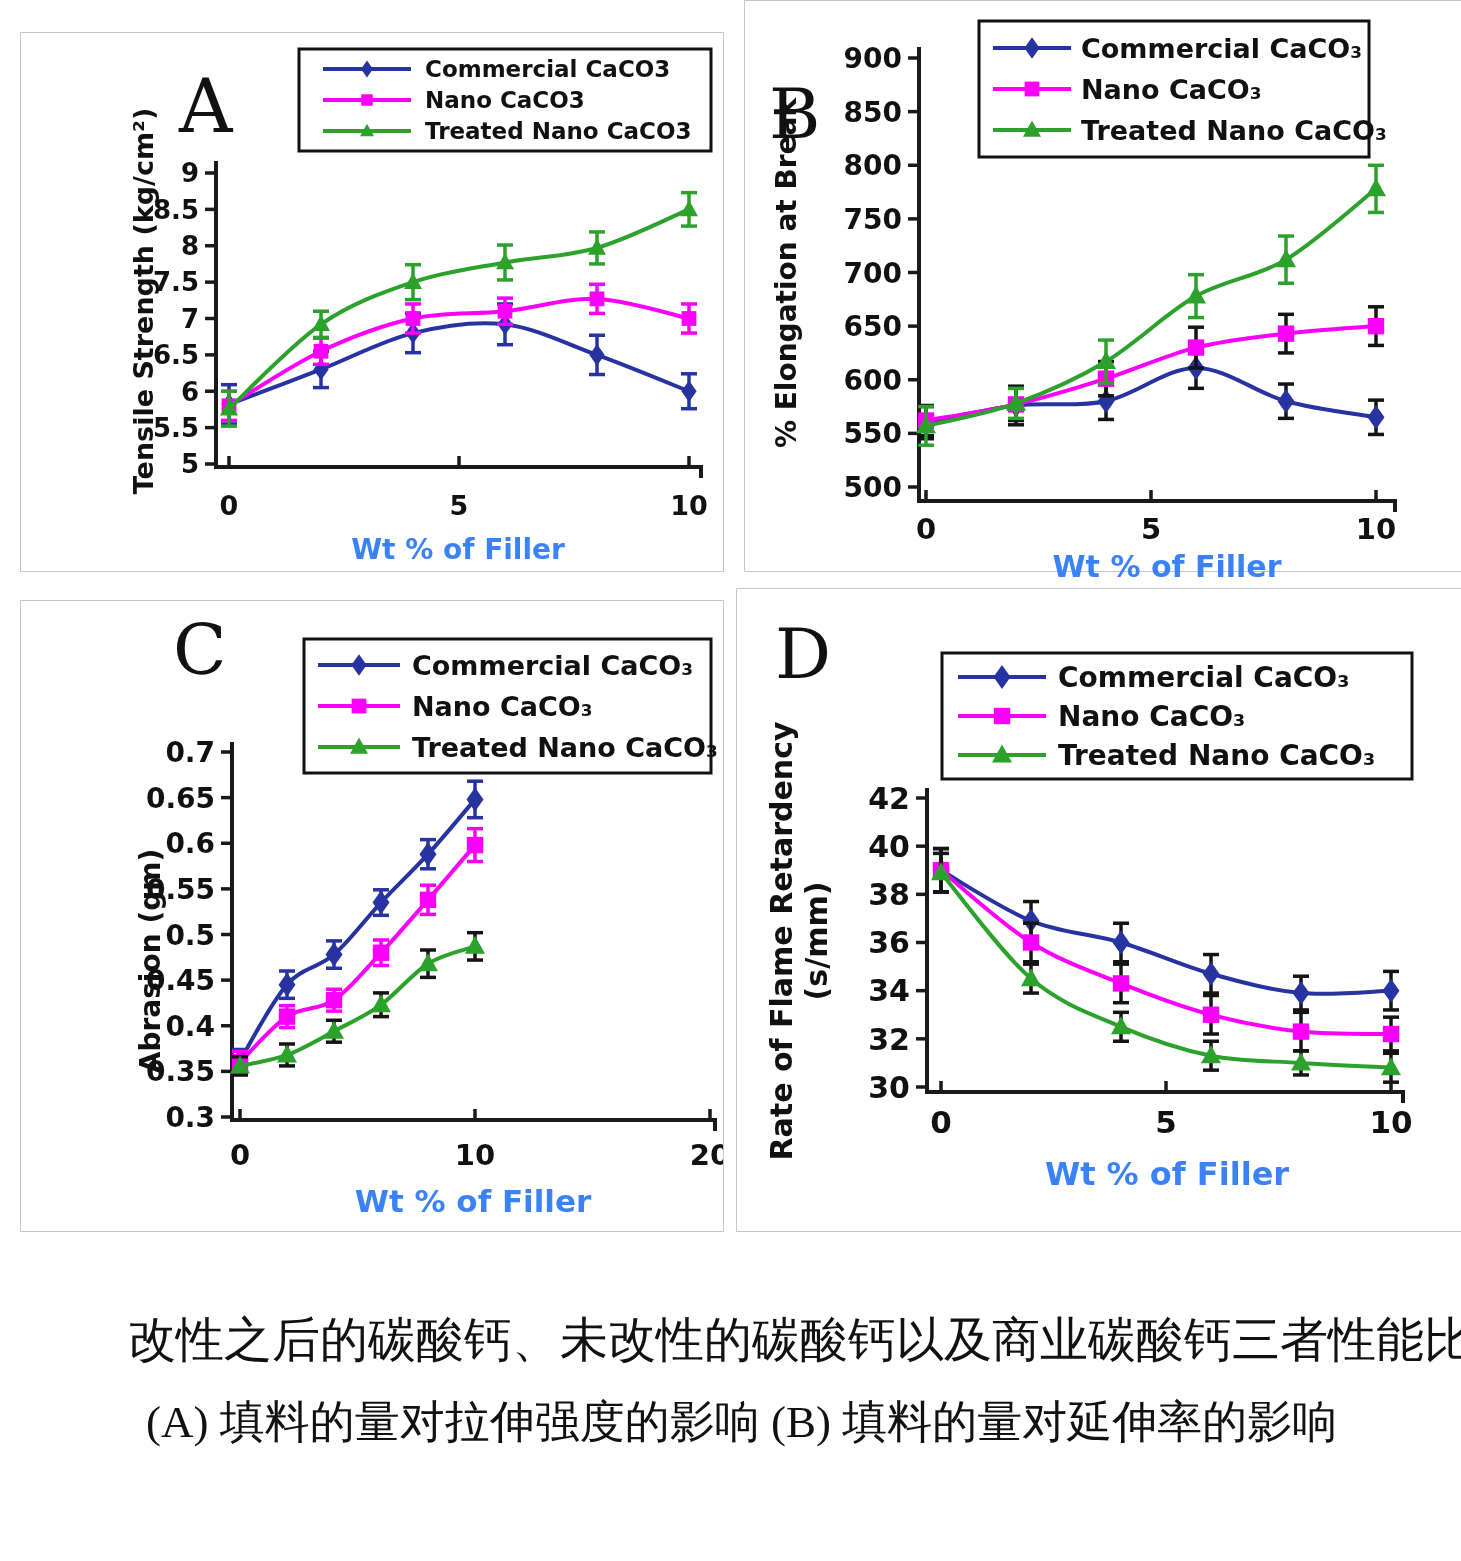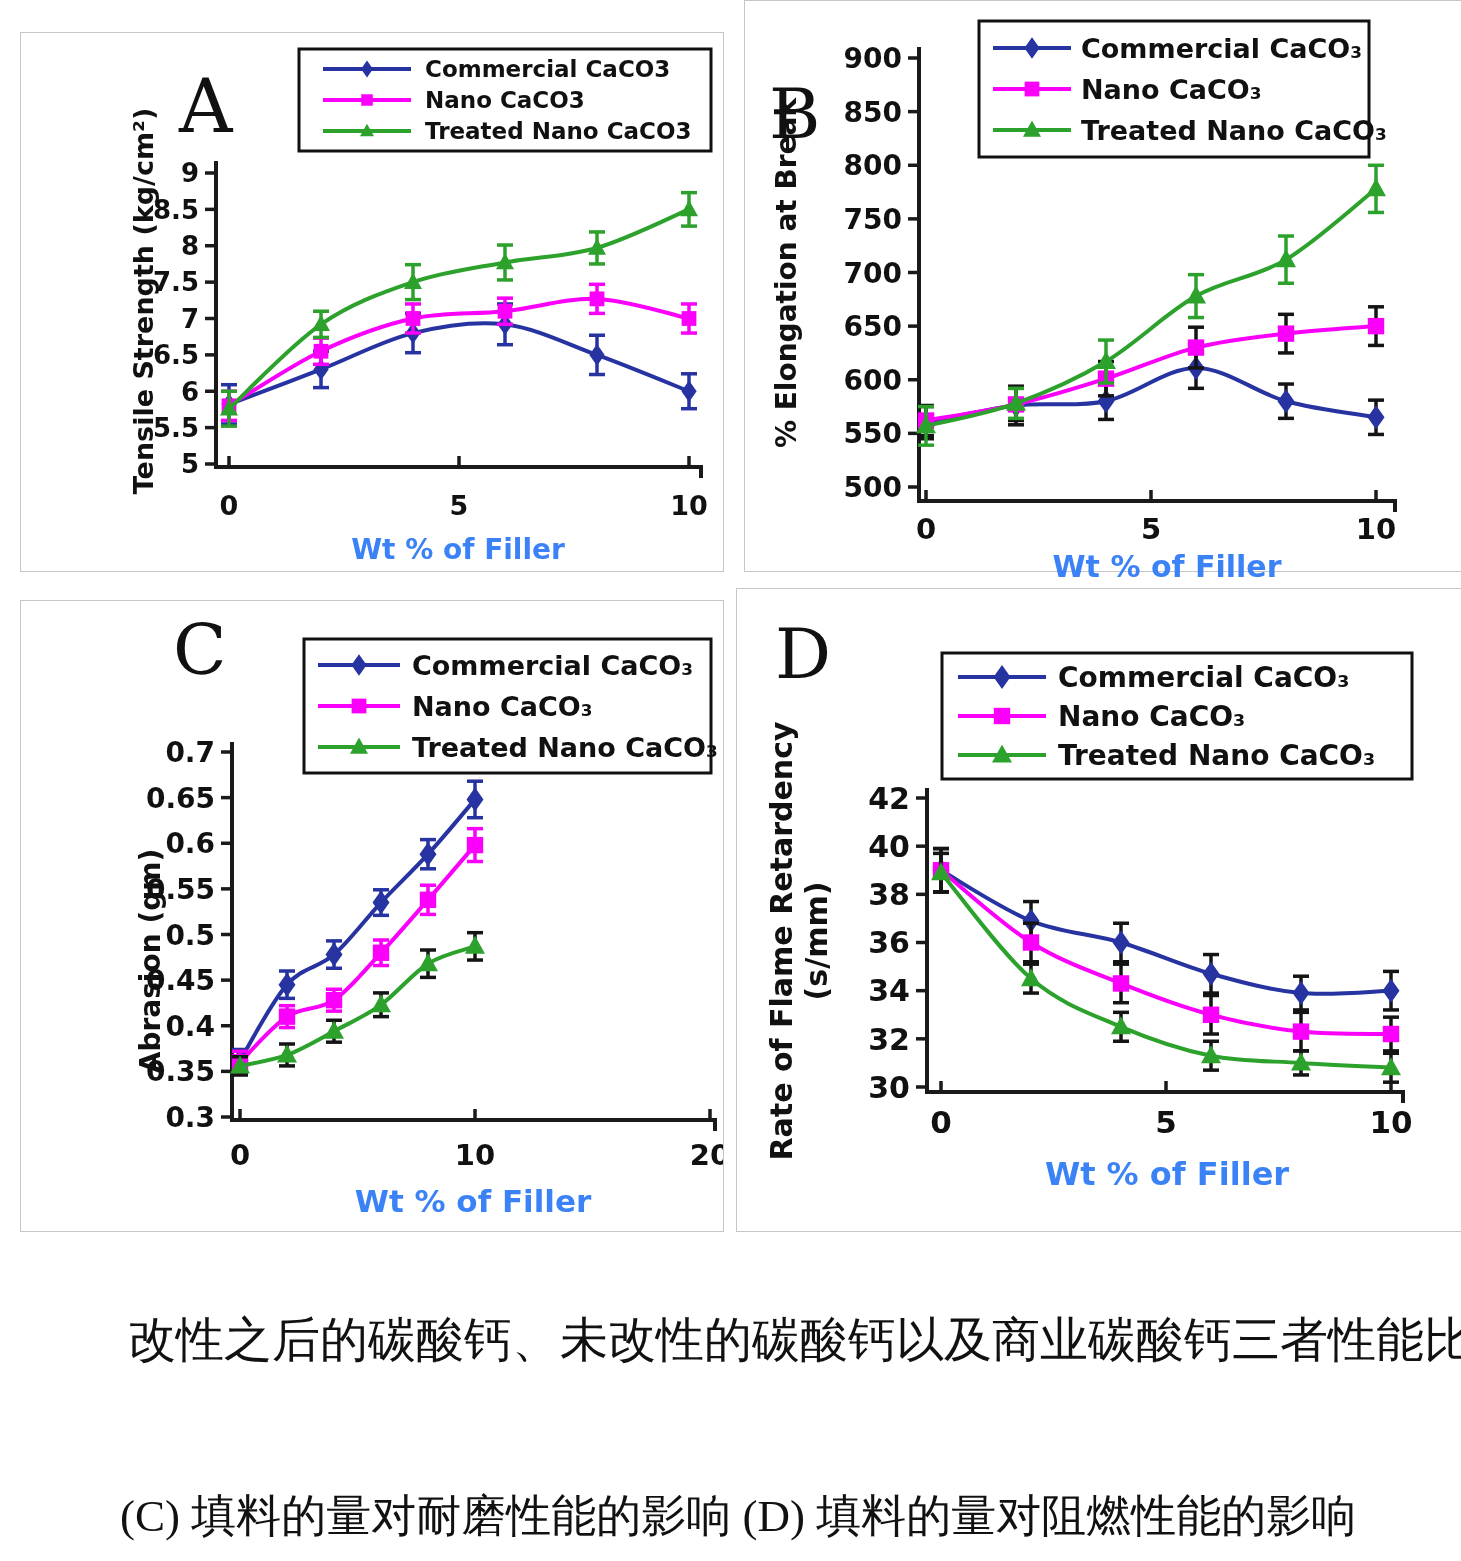--- a/index.html
+++ b/index.html
@@ -521,15 +521,15 @@
       </svg>
     <div class="letter" style="left: 38px; top: 30px; font-size: 70px;">D</div>
     <div class="xlabel" style="left: 430px; top: 566px; font-size: 32px;">Wt % of Filler</div>
     <div class="ylabel" style="left: 62px; top: 352px; font-size: 30px;">
       <div>Rate of Flame Retardency</div>
       <div>(s/mm)</div>
     </div>
   </div>
 
   <div class="caption-line cap1">改性之后的碳酸钙、未改性的碳酸钙以及商业碳酸钙三者性能比较：</div>
-  <div class="caption-line cap3">(C) 填料的量对耐磨性能的影响  (D) 填料的量对阻燃性能的影响</div>
+  <div class="caption-line cap2">(A) 填料的量对拉伸强度的影响  (B) 填料的量对延伸率的影响</div>
 
 </div>
 
 </body></html>

